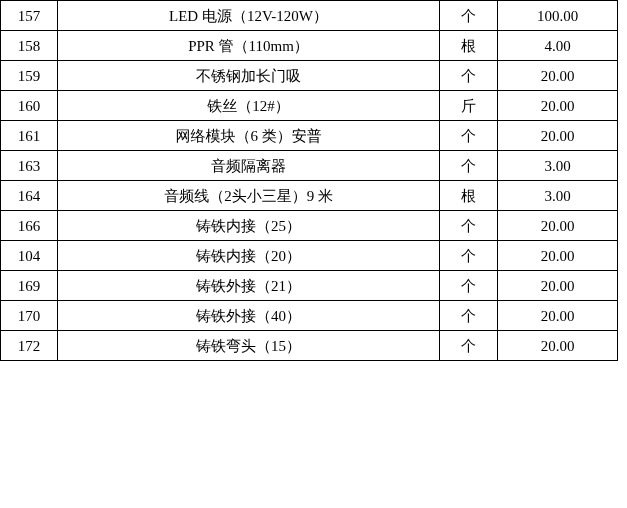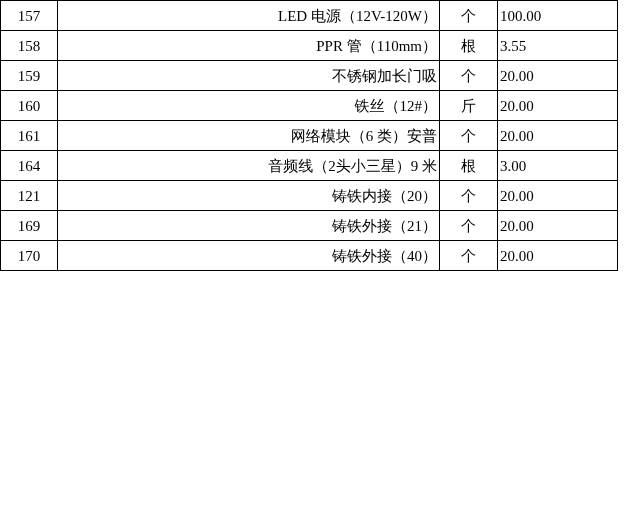--- a/index.html
+++ b/index.html
@@ -36,23 +36,23 @@
     vertical-align: middle;
     white-space: nowrap;
     overflow: hidden;
   }
   col.c-index { width: 57px; }
   col.c-name  { width: 382px; }
   col.c-unit  { width: 58px; }
   col.c-qty   { width: 120px; }
 
   td.index { text-align: center; }
-  td.name  { text-align: right; margin-top: 46px; }
+  td.name  { text-align: center; margin-top: 46px; }
   td.unit  { text-align: center; }
-  td.qty   { }
+  td.qty   { text-align: center; }
 </style>
 </head>
 <body>
 
 <div class="sheet">
   <table class="items">
     <colgroup>
       <col class="c-index">
       <col class="c-name">
       <col class="c-unit">
@@ -62,59 +62,77 @@
       <tr>
         <td class="index">157</td>
         <td class="name">LED 电源（12V-120W）</td>
         <td class="unit">个</td>
         <td class="qty">100.00</td>
       </tr>
       <tr>
         <td class="index">158</td>
         <td class="name">PPR 管（110mm）</td>
         <td class="unit">根</td>
-        <td class="qty">3.55</td>
+        <td class="qty">4.00</td>
       </tr>
       <tr>
         <td class="index">159</td>
         <td class="name">不锈钢加长门吸</td>
         <td class="unit">个</td>
         <td class="qty">20.00</td>
       </tr>
       <tr>
         <td class="index">160</td>
         <td class="name">铁丝（12#）</td>
         <td class="unit">斤</td>
         <td class="qty">20.00</td>
       </tr>
       <tr>
         <td class="index">161</td>
         <td class="name">网络模块（6 类）安普</td>
         <td class="unit">个</td>
         <td class="qty">20.00</td>
       </tr>
       <tr>
+        <td class="index">163</td>
+        <td class="name">音频隔离器</td>
+        <td class="unit">个</td>
+        <td class="qty">3.00</td>
+      </tr>
+      <tr>
         <td class="index">164</td>
         <td class="name">音频线（2头小三星）9 米</td>
         <td class="unit">根</td>
         <td class="qty">3.00</td>
       </tr>
       <tr>
-        <td class="index">121</td>
+        <td class="index">166</td>
+        <td class="name">铸铁内接（25）</td>
+        <td class="unit">个</td>
+        <td class="qty">20.00</td>
+      </tr>
+      <tr>
+        <td class="index">104</td>
         <td class="name">铸铁内接（20）</td>
         <td class="unit">个</td>
         <td class="qty">20.00</td>
       </tr>
       <tr>
         <td class="index">169</td>
         <td class="name">铸铁外接（21）</td>
         <td class="unit">个</td>
         <td class="qty">20.00</td>
       </tr>
       <tr>
         <td class="index">170</td>
         <td class="name">铸铁外接（40）</td>
         <td class="unit">个</td>
         <td class="qty">20.00</td>
       </tr>
+      <tr>
+        <td class="index">172</td>
+        <td class="name">铸铁弯头（15）</td>
+        <td class="unit">个</td>
+        <td class="qty">20.00</td>
+      </tr>
     </tbody>
   </table>
 </div>
 
 </body></html>

